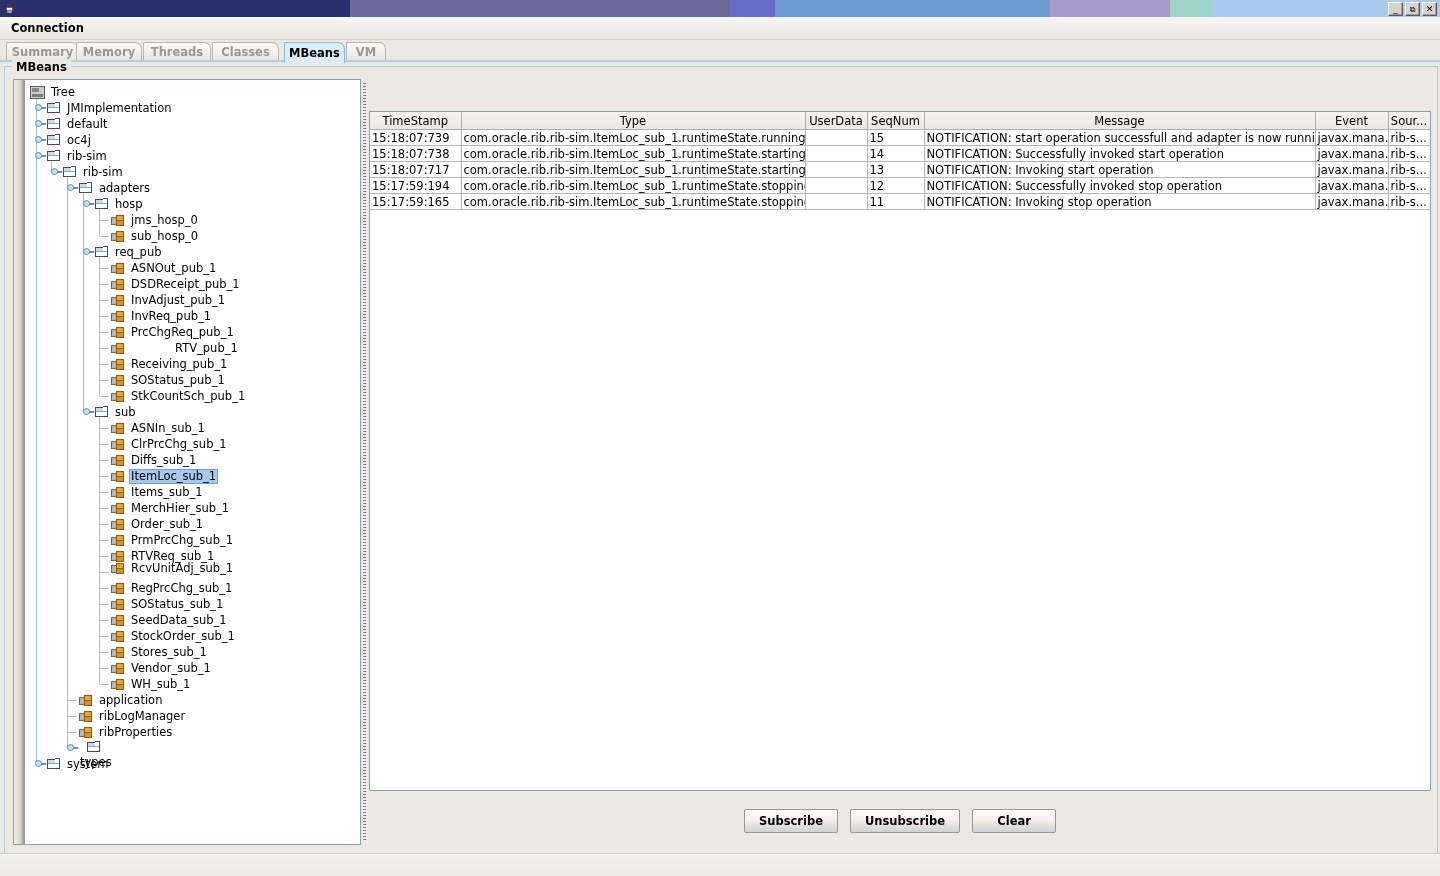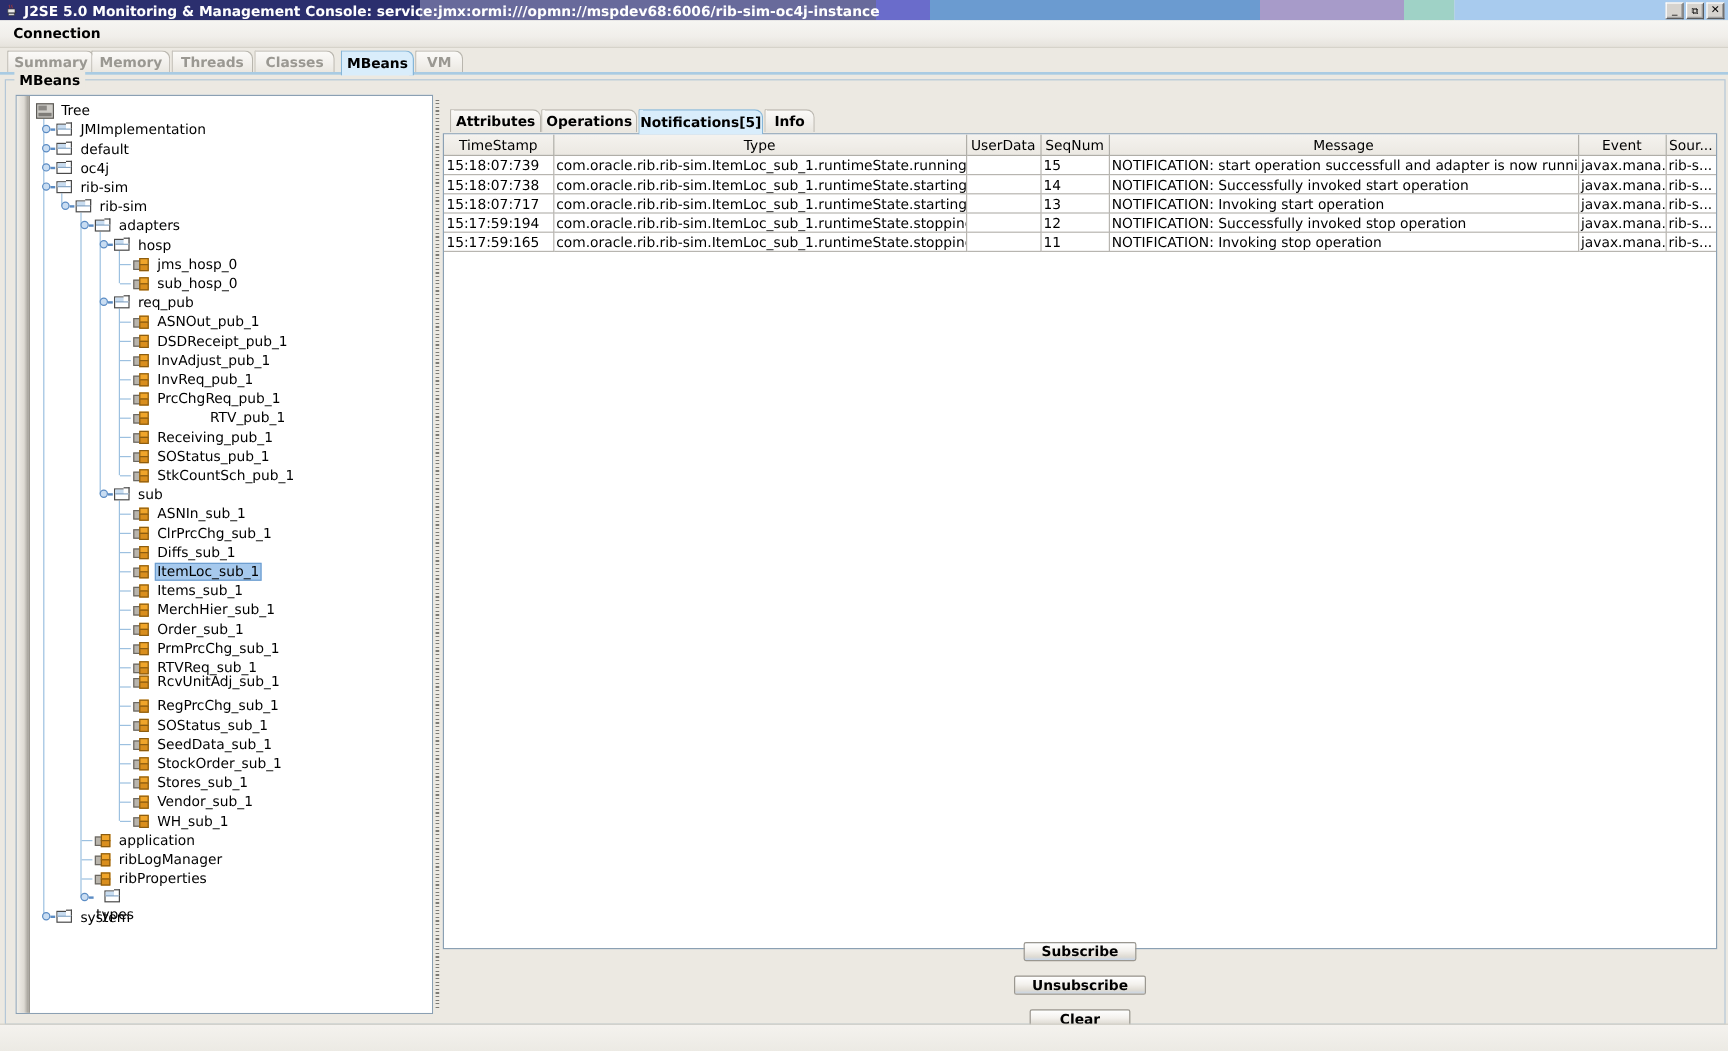--- a/index.html
+++ b/index.html
@@ -108,21 +108,21 @@
     border:1px solid #8ba0b3;background:#fff;box-sizing:border-box;overflow:hidden;}
   table.nt{border-collapse:collapse;table-layout:fixed;width:1060px;font-size:11.5px;}
   table.nt th{background:linear-gradient(to bottom,#f5f3ef 0%,#ebe8e2 100%);
     border:1px solid #b0aea8;border-top:none;border-left:none;
     font-weight:normal;height:17px;color:#000;font-size:11.5px;text-align:center;padding:0;}
   table.nt td{border:1px solid #b7b5b0;border-top:none;border-left:none;height:15px;
     padding:0 2px;overflow:hidden;white-space:nowrap;text-overflow:clip;color:#000;background:#fff;}
 
   
   .btnbar{position:absolute;left:0;top:722px;width:1062px;height:40px;display:flex;
-    align-items:center;justify-content:center;gap:12px;flex-direction:column;}
+    align-items:center;justify-content:center;gap:12px;}
   .jbtn{min-width:84px;height:24px;box-sizing:border-box;padding:0 14px;
     background:linear-gradient(to bottom,#ffffff 0%,#f3f1ed 45%,#dedad2 82%,#c7d5e8 100%);
     border:1px solid #9a9790;border-radius:2px;font-size:11.5px;font-weight:bold;color:#000;
     display:flex;align-items:center;justify-content:center;}
 
   
   .statusbar{position:absolute;left:0;bottom:0;width:1440px;height:22px;
     background:linear-gradient(to bottom,#f4f2ee 0%,#eceae4 100%);border-top:1px solid #d3d0c8;}
 </style>
 </head>
@@ -138,21 +138,20 @@
     <div class="tb-seg" style="left:1050px;width:120px;background:#a79bc9;"></div>
     <div class="tb-seg" style="left:1170px;width:42px;background:#9fd2c6;"></div>
     <div class="tb-seg" style="left:1212px;width:228px;background:#a8cbee;"></div>
 
     <svg class="tb-icon" viewBox="0 0 13 13">
       <path d="M4 9h5v2H4z" fill="#d8d8d8" stroke="#333" stroke-width="0.5"></path>
       <path d="M9 9.3c1.5-.3 1.8-1.6 0-1.9" fill="none" stroke="#333" stroke-width="0.7"></path>
       <path d="M5 2c-1 1.2.8 1.8 0 3M7 2c-1 1.2.8 1.8 0 3" fill="none" stroke="#c0392b" stroke-width="0.7"></path>
       <path d="M3.5 5.5h6v3.2h-6z" fill="#eaeaea" stroke="#333" stroke-width="0.5"></path>
     </svg>
-    <div class="tb-title">J2SE 5.0 Monitoring &amp; Management Console: service:jmx:ormi:///opmn://mspdev68:6006/rib-sim-oc4j-instance</div>
 
     <div class="wbtns">
       <div class="wbtn">
           <span style="align-items:flex-end;padding-bottom:1px;">_</span>
         </div>
       <div class="wbtn">
           <span style="font-size:8px;">⧉</span>
         </div>
       <div class="wbtn">
           <span>✕</span>
@@ -657,26 +656,20 @@
         </div>
       </div>
   </div>
 
   <div class="divider">
     <div class="dots"></div>
   </div>
 
   <div class="rightpanel">
 
-    <div class="rtabstrip">
-      <div class="rtab" style="left:6px;width:76px;">Attributes</div>
-      <div class="rtab" style="left:82px;width:80px;">Operations</div>
-      <div class="rtab active" style="left:163px;width:104px;">Notifications[5]</div>
-      <div class="rtab" style="left:268px;width:42px;">Info</div>
-    </div>
 
     <div class="tablebox">
       <table class="nt">
         <colgroup>
           <col style="width:91px">
             <col style="width:344px">
             <col style="width:62px">
           <col style="width:57px">
             <col style="width:391px">
             <col style="width:73px">

